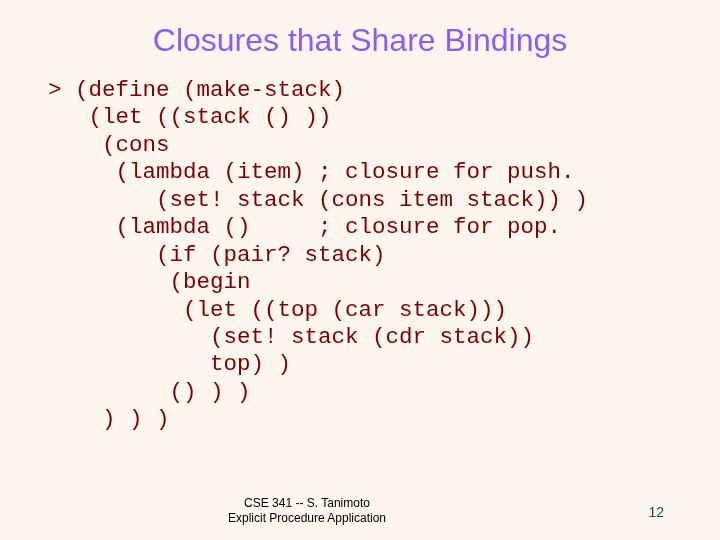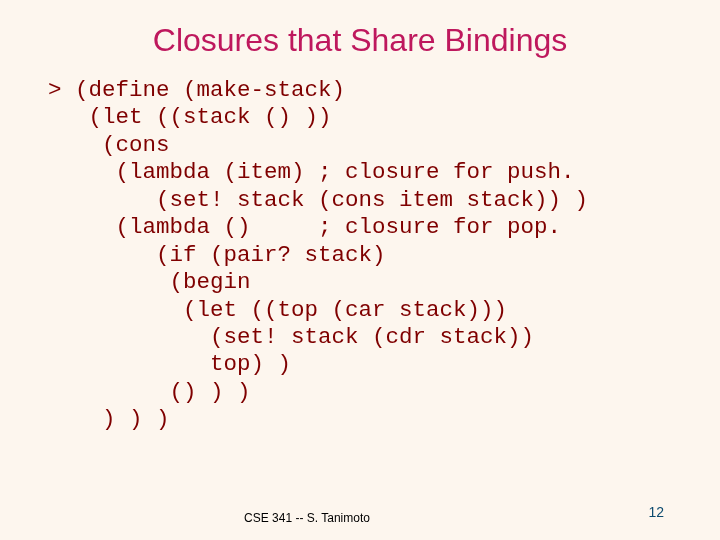--- a/index.html
+++ b/index.html
@@ -8,21 +8,21 @@
     width: 720px;
     height: 540px;
     background: #fdf6ee;
     font-family: Arial, Helvetica, sans-serif;
     position: relative;
     overflow: hidden;
   }
   .title {
     text-align: center;
     font-size: 32px;
-    color: #be185d;
+    color: #8b5cf6;
     padding-top: 22px;
     padding-bottom: 10px;
     font-weight: normal;
   }
   .code {
     font-family: "Courier New", Courier, monospace;
     font-size: 22.5px;
     line-height: 1.22;
     color: #7f0000;
     white-space: pre;
@@ -61,15 +61,16 @@
         (if (pair? stack)
          (begin
           (let ((top (car stack)))
             (set! stack (cdr stack))
             top) )
          () ) )
     ) ) )</div>
 
 <div class="footer">
   <div>CSE 341 -- S. Tanimoto</div>
+  <div>Explicit Procedure Application</div>
 </div>
 
 <div class="pagenum">12</div>
 
 </body></html>

